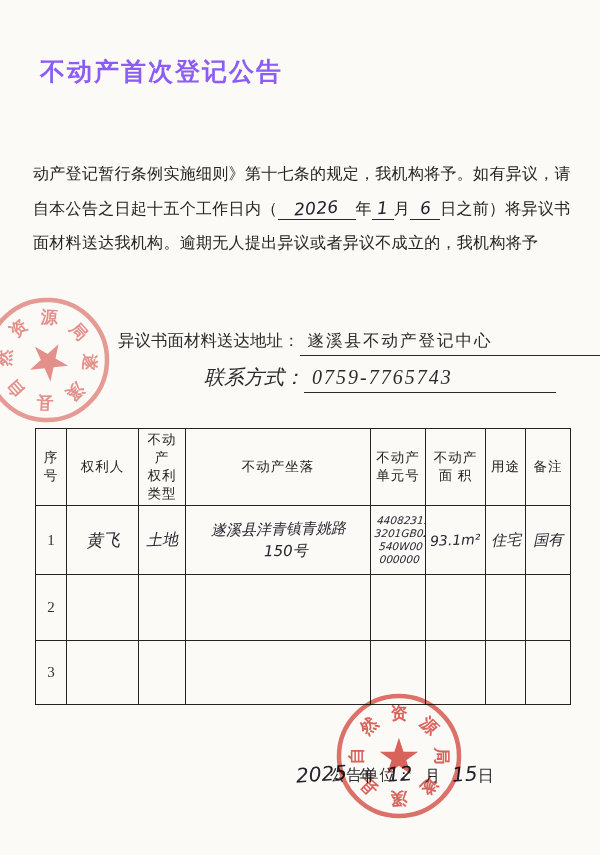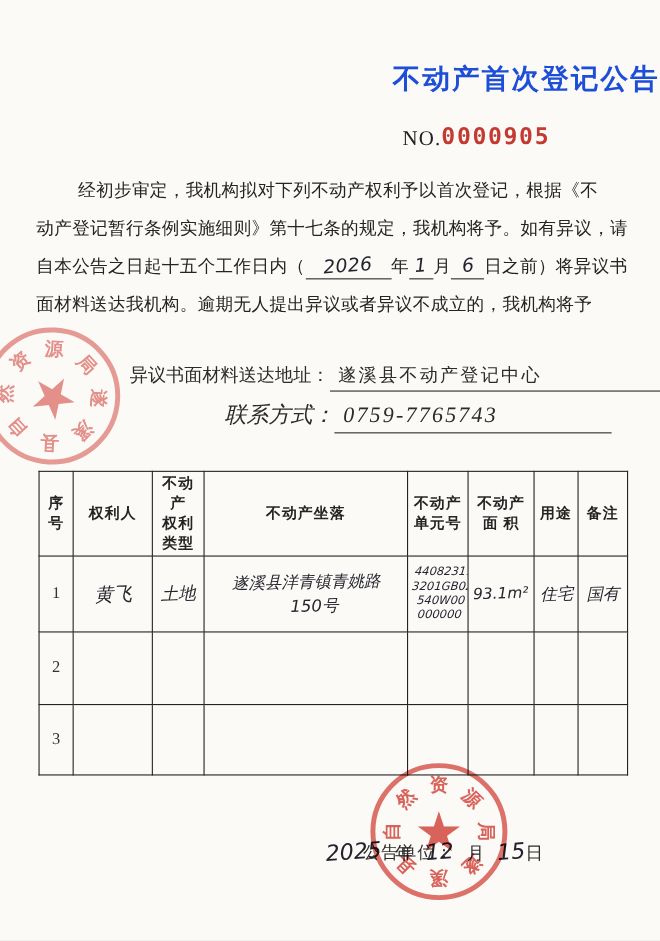--- a/index.html
+++ b/index.html
@@ -1,20 +1,20 @@
 <!DOCTYPE html>
 <html><head>
 <meta charset="utf-8">
 <style>
   html,body{margin:0;padding:0;background:#e8e8e8;}
   .page{position:relative;width:600px;height:855px;background:#fbfaf7;overflow:hidden;
         font-family:"Liberation Serif","DejaVu Serif",serif;color:#2b2b2b;}
-  .title{position:absolute;top:55px;left:0;right:0;text-align:right;text-indent:40px;
+  .title{position:absolute;top:55px;left:0;right:0;text-align:left;text-indent:40px;
          font-size:25px;font-weight:bold;letter-spacing:2px;
-         font-family:"Liberation Sans","DejaVu Sans",sans-serif;color:#1d4ed8;}
+         font-family:"Liberation Sans","DejaVu Sans",sans-serif;color:#8b5cf6;}
   .no-line{position:absolute;top:113px;left:366px;white-space:nowrap;}
   .no-label{font-size:19px;letter-spacing:1px;color:#222;}
   .no-value{font-family:"DejaVu Sans Mono","Liberation Mono",monospace;font-weight:bold;
             font-size:21px;color:#c53a30;letter-spacing:1.5px;position:relative;top:-1px;}
   .para{position:absolute;top:157px;left:33px;width:540px;font-size:16px;
         letter-spacing:0.3px;line-height:34.5px;color:#242424;}
   .para .indent{text-indent:38px;}
   .blank{display:inline-block;border-bottom:1.5px solid #2a2a2a;text-align:center;
          line-height:20px;vertical-align:baseline;}
   .blank.year{width:78px;}
@@ -25,21 +25,21 @@
   .addr{position:absolute;top:330px;left:118px;font-size:16.5px;white-space:nowrap;}
   .addr-value{display:inline-block;border-bottom:1.5px solid #2a2a2a;width:318px;
               padding:0 4px 3px 8px;letter-spacing:2px;}
   .contact{position:absolute;top:364px;left:204px;font-size:20px;white-space:nowrap;font-style:italic;}
   .contact-value{display:inline-block;border-bottom:1.5px solid #2a2a2a;width:240px;
                  padding:0 4px 3px 8px;letter-spacing:2px;}
   .regtable{position:absolute;top:428px;left:35px;width:535px;border-collapse:collapse;
             table-layout:fixed;}
   .regtable td{border:1.6px solid #232323;padding:2px 3px;overflow:hidden;}
   .regtable td.th{font-size:13.5px;text-align:center;vertical-align:middle;
-                  white-space:pre-line;line-height:18px;letter-spacing:1px;color:#242424;font-weight:bold;}
+                  white-space:pre-line;line-height:18px;letter-spacing:1px;color:#242424;}
   .regtable td.cell{vertical-align:middle;text-align:center;font-size:15px;}
   .c-seq{font-size:14px;text-align:center;color:#333;}
   .hand{display:inline-block;font-style:italic;transform:rotate(-2deg);
         font-family:"DejaVu Sans",sans-serif;color:#26262e;}
   .c-owner .hand{font-size:17px;}
   .c-type .hand{font-size:16px;}
   .c-loc{white-space:pre-wrap;text-align:left;padding-left:14px;}
   .c-loc .hand{font-size:15px;line-height:22px;transform:rotate(-1deg);}
   .c-unit{text-align:left;}
   .c-unit .hand{font-size:10.5px;line-height:13px;white-space:pre-line;transform:skewX(-6deg);}
@@ -54,26 +54,22 @@
   .seal-bottom{left:334px;top:691px;opacity:.88;}
   .seal-left{left:-18px;top:295px;opacity:.62;transform:rotate(-42deg);}
 </style>
 </head>
 <body>
 
 <div class="page">
 
   <div class="title">不动产首次登记公告</div>
 
-  <div class="no-line">
-    <span class="no-label">NO.</span><span class="no-value">0000905</span>
-  </div>
 
   <div class="para">
-    <div class="indent">经初步审定，我机构拟对下列不动产权利予以首次登记，根据《不</div>
     <div>动产登记暂行条例实施细则》第十七条的规定，我机构将予。如有异议，请</div>
     <div><span>自本公告之日起十五个工作日内（</span><span class="blank year"><span class="hw">2026</span></span><span>年</span><span class="blank month"><span class="hw">1</span></span><span>月</span><span class="blank day"><span class="hw">6</span></span><span>日之前）将异议书</span></div>
     <div>面材料送达我机构。逾期无人提出异议或者异议不成立的，我机构将予</div>
   </div>
 
   <div class="addr">
     <span>异议书面材料送达地址：</span><span class="addr-value">遂溪县不动产登记中心</span>
   </div>
 
   <div class="contact">

